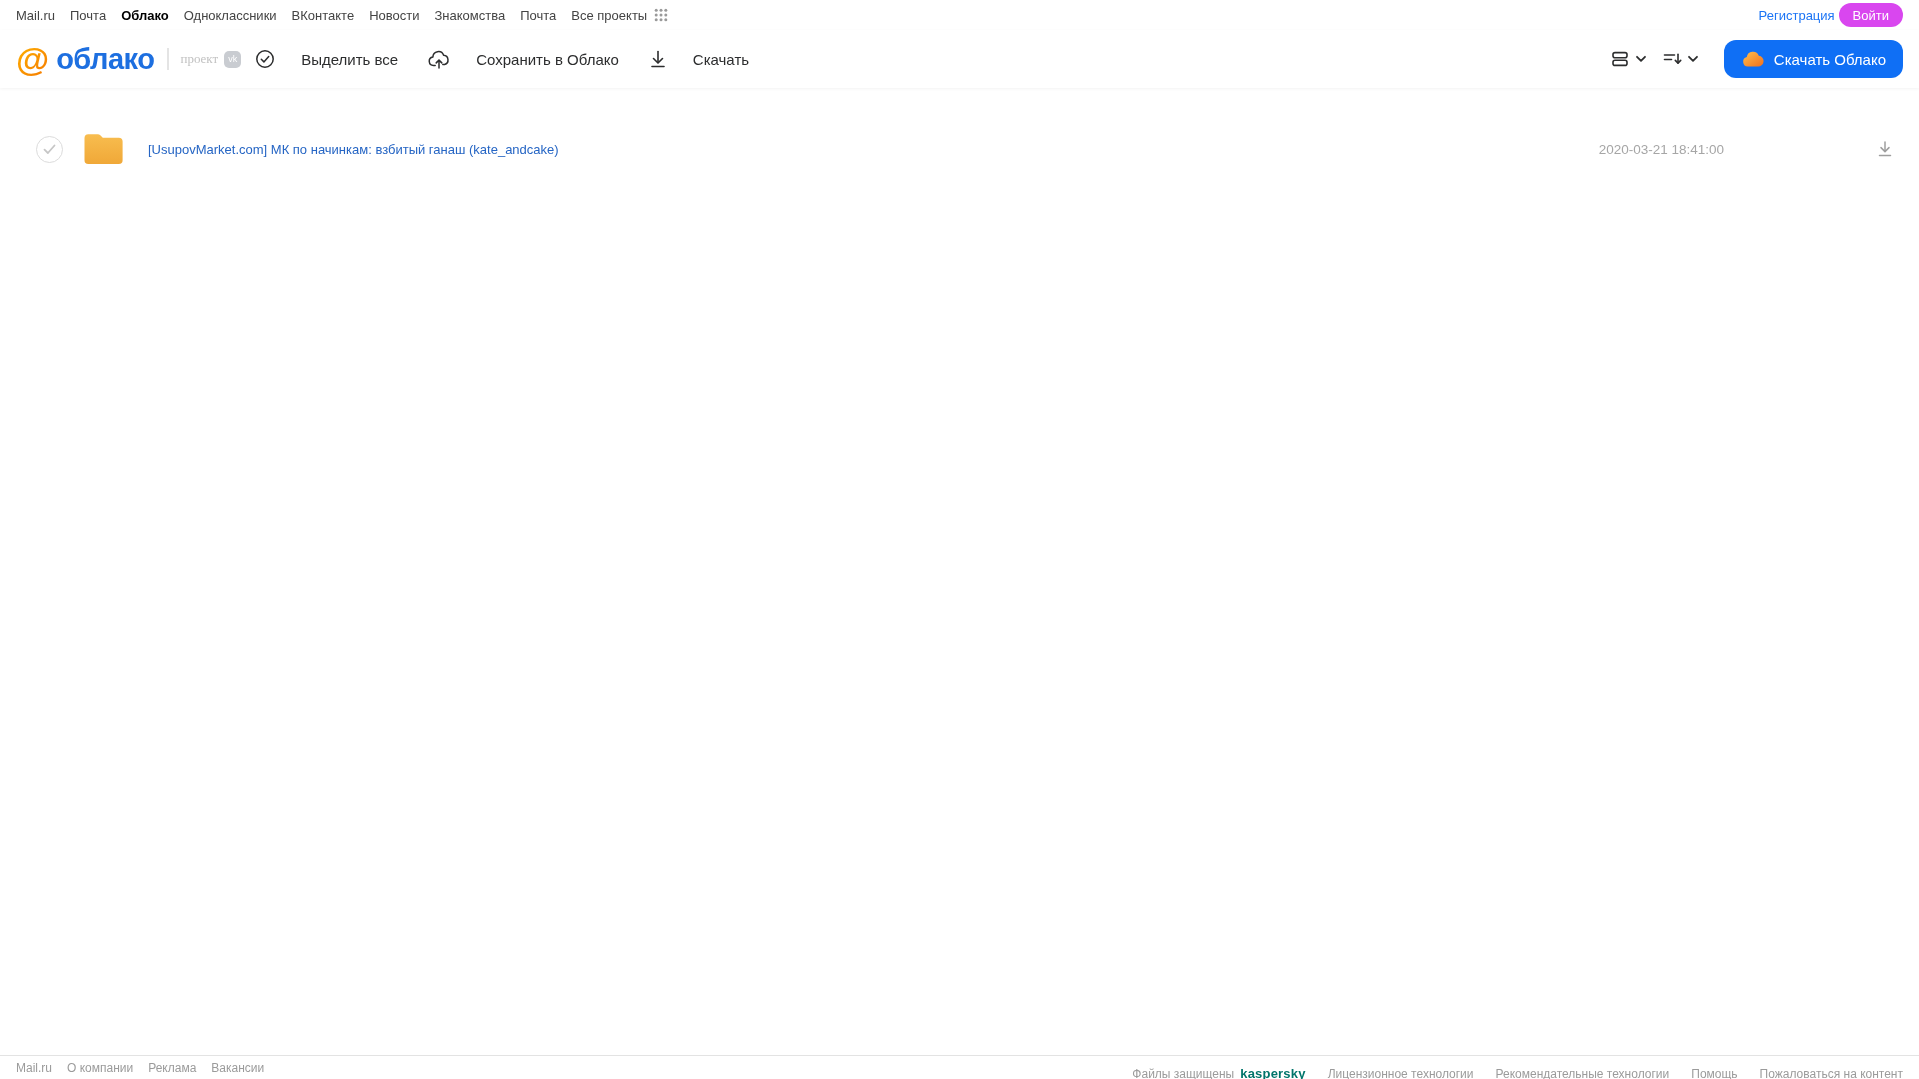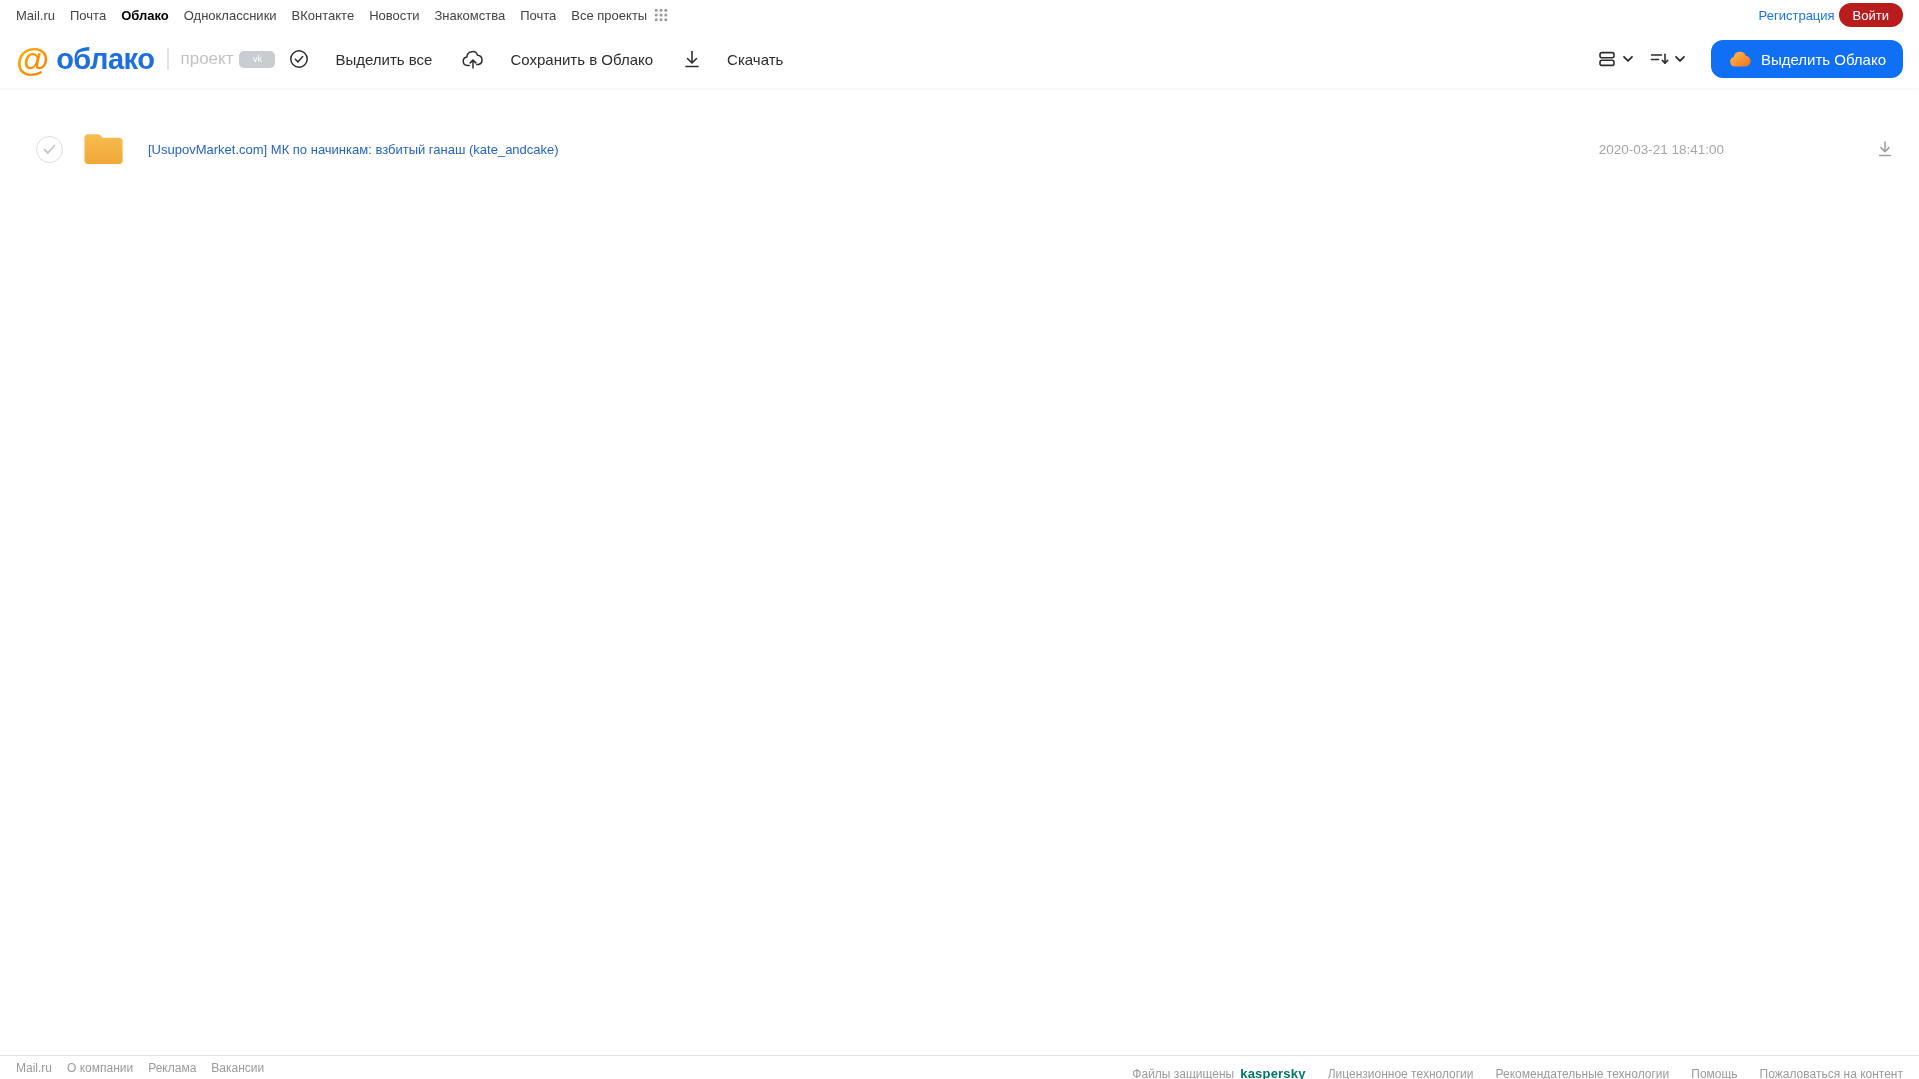--- a/index.html
+++ b/index.html
@@ -16,21 +16,21 @@
     height: 30px; padding: 0 16px; display: flex; align-items: center;
     font-size: 13px; flex: 0 0 auto;
   }
   .topnav-left { display: flex; align-items: center; gap: 15px; }
   .topnav-link { color: #444; }
   .topnav-link.active { color: #000; font-weight: 700; }
   .apps-icon { margin-left: 7px; display: inline-flex; cursor: pointer; }
   .topnav-right { margin-left: auto; display: flex; align-items: center; gap: 4px; }
   .reg-link { color: #1b74f5; }
   .login-btn {
-    background: #b91c1c; color: #fff; border: none; border-radius: 14px;
+    background: #d946ef; color: #fff; border: none; border-radius: 14px;
     height: 24px; padding: 0 14px; font-size: 13px; cursor: pointer;
     font-family: inherit;
   }
 
   
   .header {
     height: 58px; padding: 0 16px; display: flex; align-items: center;
     flex: 0 0 auto; background: #fff;
     box-shadow: 0 1px 3px rgba(0,0,0,.05);
     position: relative; z-index: 2;
@@ -40,23 +40,23 @@
     font-size: 34px; font-weight: 700; line-height: 1; color: #ff9a00;
     background: linear-gradient(135deg, #ffb400, #f57900);
     -webkit-background-clip: text; background-clip: text;
     -webkit-text-fill-color: transparent;
   }
   .logo-word {
     font-size: 29px; font-weight: 700; color: #1d6fe0;
     letter-spacing: -0.5px; margin-left: 7px;
   }
   .logo-divider { width: 2px; height: 22px; background: #e4e4e4; margin: 0 11px 0 13px; }
-  .logo-project { font-size: 17px; color: #c2c2c2; }
+  .logo-project { font-size: 13px; color: #c2c2c2; font-family: Liberation Serif, serif; }
   .vk-badge {
-    width: 36px; height: 17px; margin-left: 6px; border-radius: 5px;
+    width: 17px; height: 17px; margin-left: 6px; border-radius: 5px;
     background: #c9ccd1; color: #fff; font-size: 9px; font-weight: 400;
     display: inline-flex; align-items: center; justify-content: center;
   }
   .toolbar { margin-left: 14px; display: flex; align-items: center; gap: 30px; }
   .toolbar-item {
     display: flex; align-items: center; gap: 26px; font-size: 15px;
     color: #2c2d2e; background: none; border: none; cursor: pointer;
     font-family: inherit;
   }
   .header-right { margin-left: auto; display: flex; align-items: center; gap: 15px; }
@@ -222,21 +222,21 @@
         <svg width="24" height="18" viewBox="0 0 24 18">
           <defs>
             <linearGradient id="cg" x1="0" y1="0" x2="1" y2="1">
               <stop offset="0" stop-color="#ffc14e"></stop>
               <stop offset="1" stop-color="#f26f1d"></stop>
             </linearGradient>
           </defs>
           <path d="M6.8 16.5a4.8 4.8 0 0 1-1-9.45A6.2 6.2 0 0 1 17.8 5.8a5 5 0 0 1-1.2 10.7z" fill="url(#cg)"></path>
         </svg>
       </span>
-      <span>Выделить Облако</span>
+      <span>Скачать Облако</span>
     </button>
   </div>
 </header>
 
 <main class="main">
 
   <div class="file-list">
 
       <div class="file-row">
         <span class="row-check">

